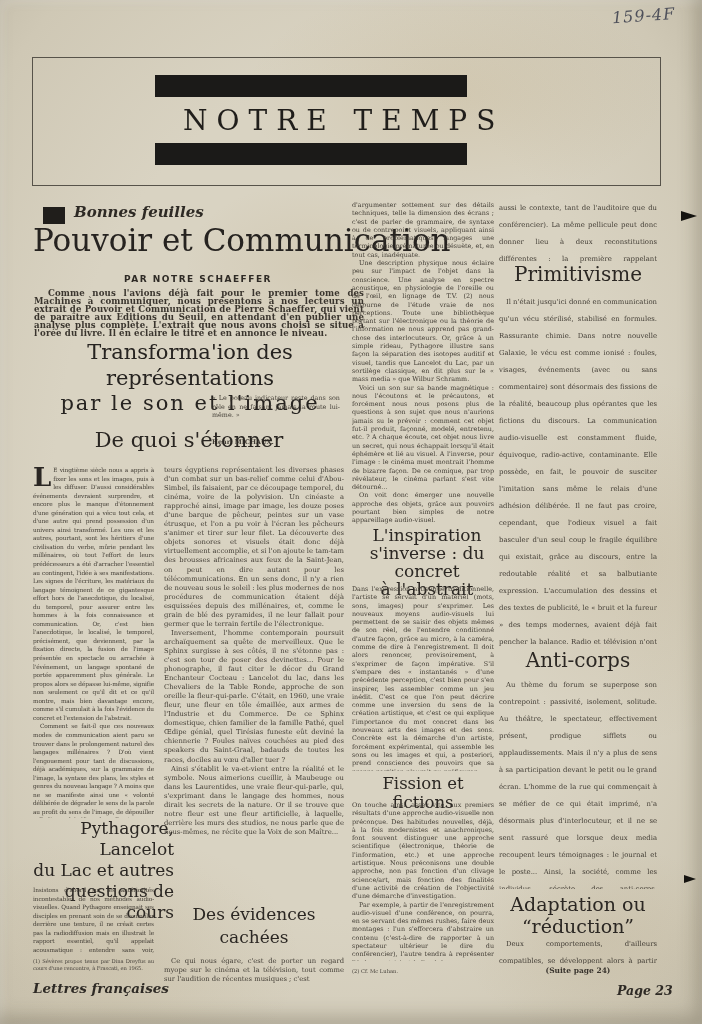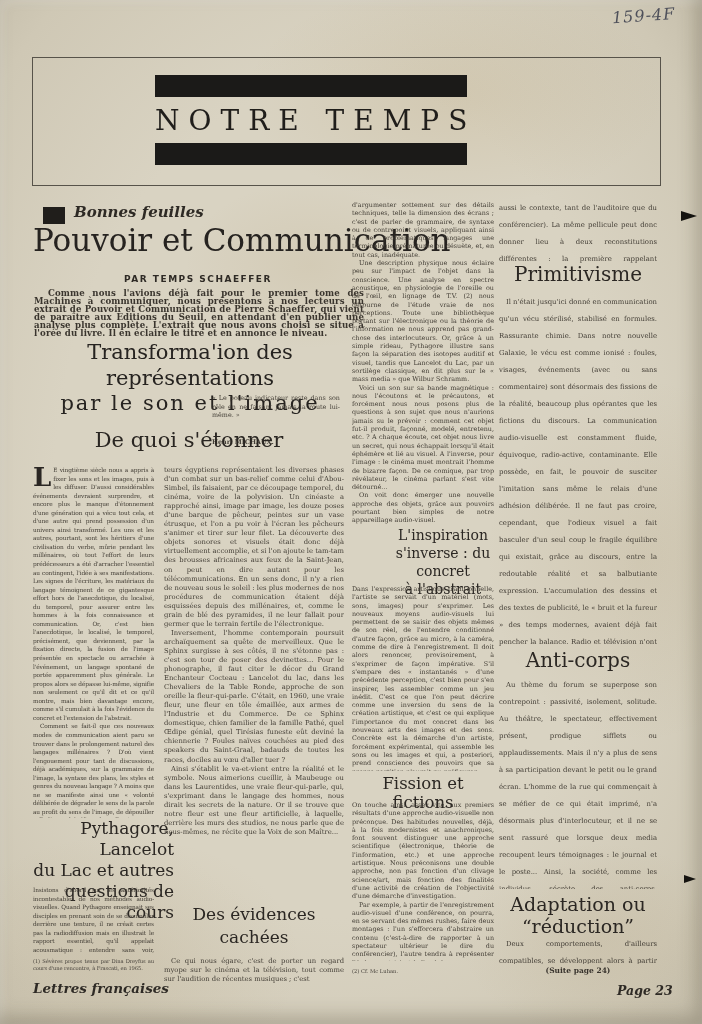--- a/index.html
+++ b/index.html
@@ -17,21 +17,21 @@
   .abs{position:absolute;}
   .ink{color:#2c2823;}
   
   .handnote{font-family:"DejaVu Serif",serif;font-style:italic;font-size:16px;color:#4e505a;
     transform:rotate(-4deg);letter-spacing:1px;}
   
   .mast-box{left:32px;top:57px;width:627px;height:127px;border:1px solid #57534a;}
   .mast-inner{position:absolute;left:122px;top:17px;width:312px;text-align:center;}
   .mast-bar{height:22px;background:#1b1a18;}
   .mast-title{font-family:"DejaVu Serif",serif;font-size:28px;letter-spacing:9px;color:#201e1b;
-    padding:7px 0 6px 0;white-space:nowrap;}
+    padding:7px 0 6px 0;white-space:nowrap;margin-left:28px;}
   
   .kicker-square{left:43px;top:207px;width:22px;height:17px;background:#201e1b;}
   .kicker{left:74px;top:203px;font-size:15px;font-style:italic;font-weight:bold;color:#2e2a25;}
   .art-title{left:33px;top:222px;width:330px;text-align:center;font-size:31px;color:#262320;
     white-space:nowrap;}
   .byline{left:33px;top:274px;width:330px;text-align:center;font-family:"DejaVu Sans",sans-serif;
     font-size:9px;font-weight:bold;letter-spacing:1.5px;color:#2e2a25;}
   .intro{left:34px;top:289px;width:330px;font-size:8.6px;line-height:8.1px;text-align:justify;
     font-weight:bold;color:#3a352e;text-indent:14px;letter-spacing:.1px;}
   .sec-head{left:25px;top:339px;width:330px;text-align:center;color:#262320;}
@@ -46,21 +46,21 @@
   .cB{left:164px;width:180px;font-size:6.8px;line-height:9.05px;}
   .cC{left:352px;width:142px;font-size:6.4px;line-height:8.3px;}
   .cD{left:499px;width:158px;font-size:6.9px;line-height:17px;}
   .colblock p{margin:0;text-indent:7px;}
   .colblock p.noindent{text-indent:0;}
   .dropcap{float:left;font-size:26px;line-height:23px;padding-right:2px;color:#2a2623;font-weight:bold;}
   .colhead{text-align:center;color:#2b2723;}
   .colhead span{display:block;}
   .h-pythagore{left:16px;top:818px;width:158px;font-size:17px;line-height:21px;text-align:right;}
   .h-evidences{left:164px;top:903px;width:180px;font-size:17px;line-height:23px;}
-  .h-inspiration{left:368px;top:526px;width:150px;font-size:14px;line-height:18px;}
+  .h-inspiration{left:352px;top:526px;width:150px;font-size:17px;line-height:18px;}
   .h-fission{left:352px;top:774px;width:142px;font-size:16.5px;}
   .h-primitivisme{left:499px;top:262px;width:158px;font-size:20px;}
   .h-anticorps{left:499px;top:648px;width:158px;font-size:20px;}
   .h-adaptation{left:499px;top:893px;width:158px;font-size:19px;line-height:22px;}
   .footnote{font-size:5.2px;line-height:6.6px;color:#45403a;text-align:justify;}
   .suite{left:499px;top:966px;width:158px;text-align:center;font-size:7.5px;font-weight:bold;color:#38332d;}
   .footer-left{left:33px;top:980px;font-size:13.5px;font-weight:bold;font-style:italic;color:#2e2a25;}
   .footer-right{left:617px;top:983px;font-size:12.5px;font-weight:bold;font-style:italic;color:#2e2a25;}
   .edge-mark{width:0;height:0;border-style:solid;}
   .em1{left:681px;top:211px;border-width:5px 0 5px 16px;border-color:transparent transparent transparent #14130f;}
@@ -80,21 +80,21 @@
       <div class="mast-bar"></div>
     </div>
   </div>
 
   <div class="abs edge-mark em1"></div>
   <div class="abs edge-mark em2"></div>
 
   <div class="abs kicker-square"></div>
   <div class="abs kicker">Bonnes feuilles</div>
   <div class="abs art-title">Pouvoir et Communication</div>
-  <div class="abs byline">PAR TEMPS SCHAEFFER</div>
+  <div class="abs byline">PAR NOTRE SCHAEFFER</div>
   <div class="abs intro">Comme nous l'avions déjà fait pour le premier tome des Machines à communiquer, nous présentons à nos lecteurs un extrait de Pouvoir et Communication de Pierre Schaeffer, qui vient de paraître aux Editions du Seuil, en attendant d'en publier une analyse plus complète. L'extrait que nous avons choisi se situe à l'orée du livre. Il en éclaire le titre et en annonce le niveau.</div>
 
   <div class="abs sec-head">
     <span class="l1">Transforma'ion des représentations</span>
     <span class="l2">par le son et l'image</span>
   </div>
 
   <div class="abs pull-quote">
     <span>« Le poteau indicateur reste dans son rôle en ne faisant jamais la route lui-même. »</span>
     <span class="attr">Henri MICHAUX.</span>

